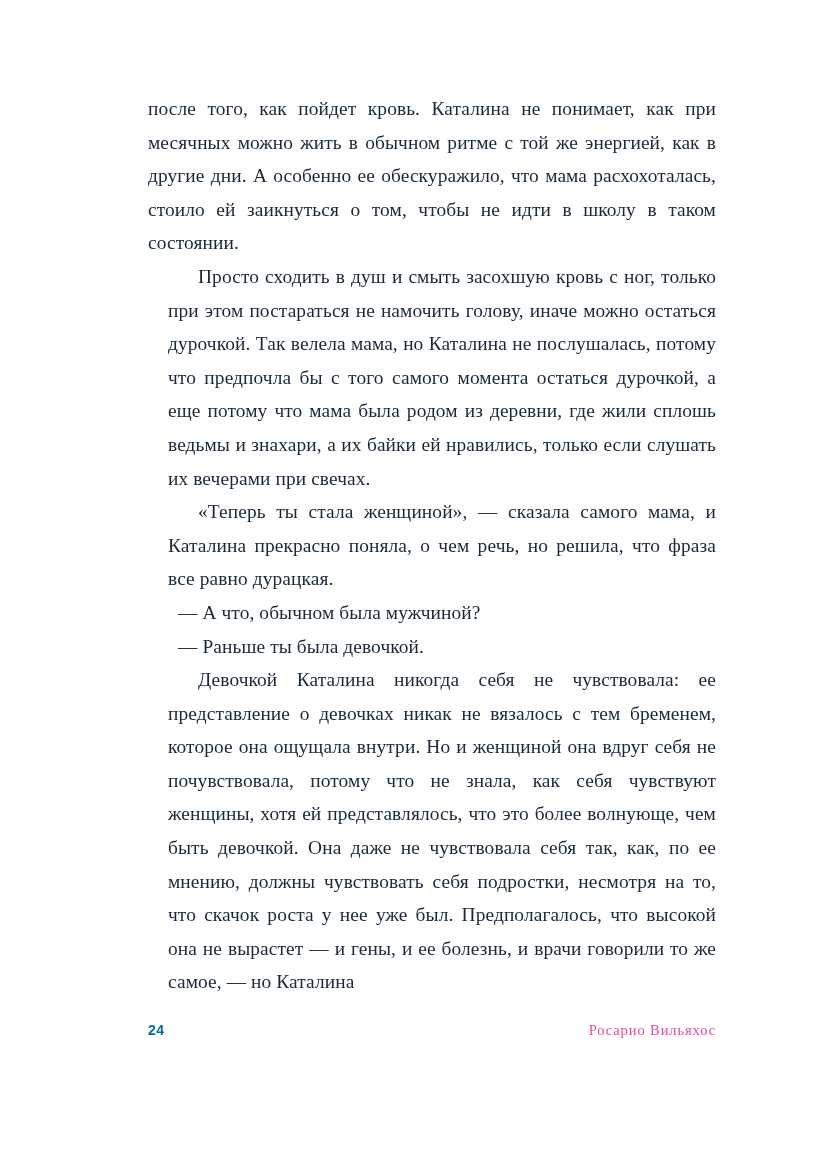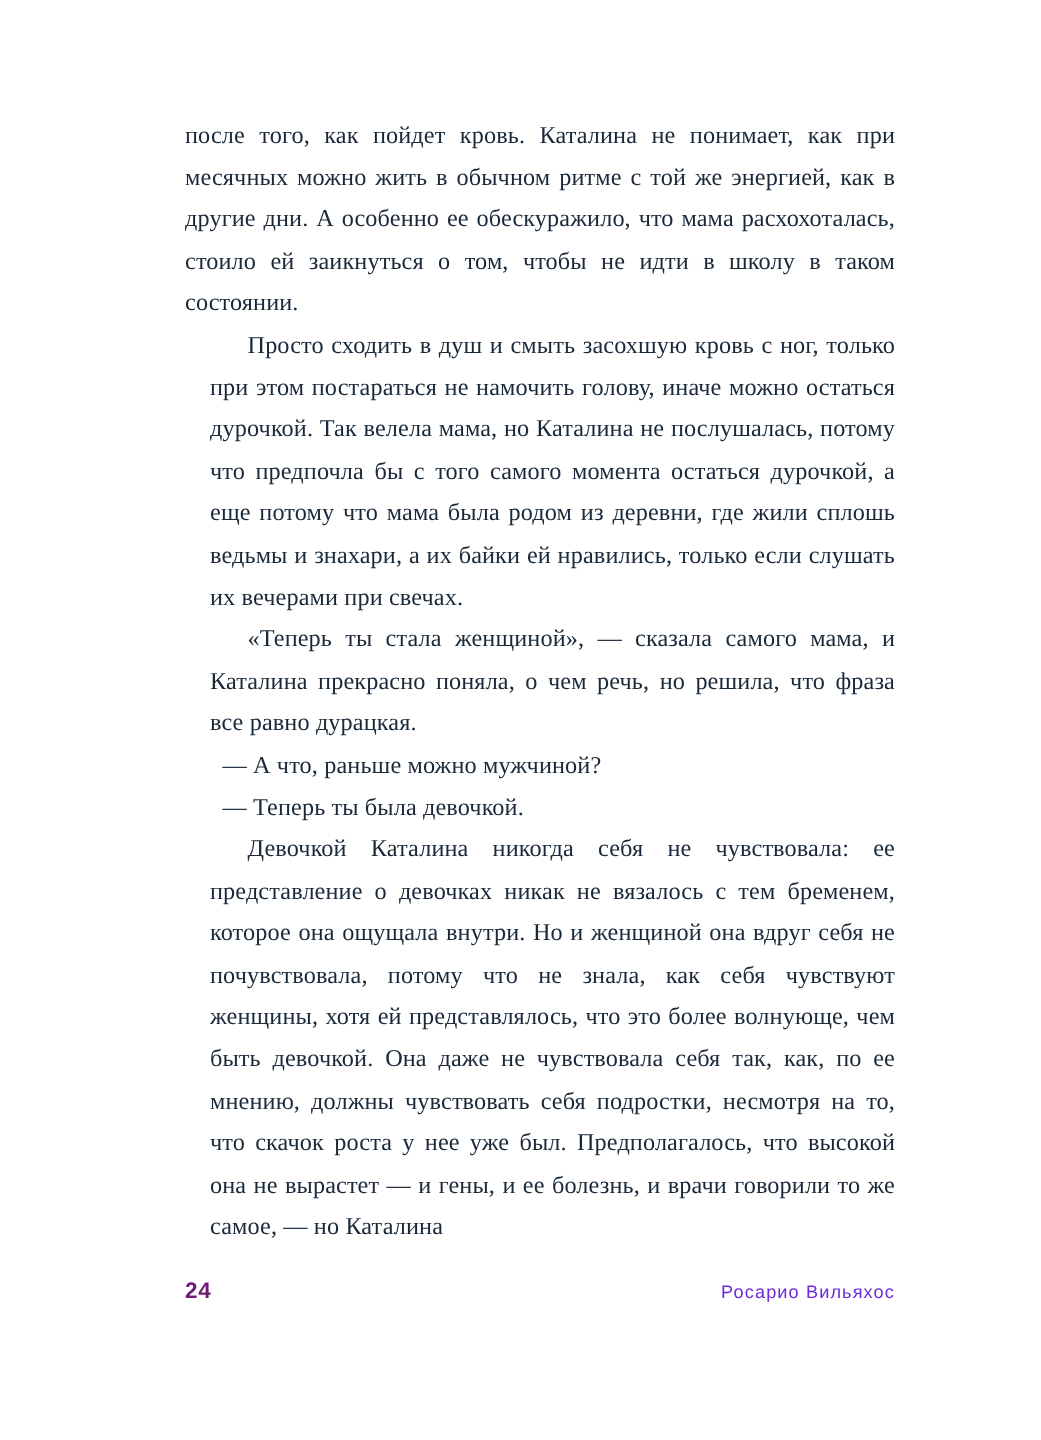--- a/index.html
+++ b/index.html
@@ -47,42 +47,42 @@
     left: 148px;
     top: 1022px;
     width: 568px;
     display: flex;
     align-items: baseline;
     justify-content: space-between;
   }
   .folio {
     font-family: "Liberation Sans", sans-serif;
     font-weight: bold;
-    font-size: 18px;
-    color: #701a75;
+    font-size: 14px;
+    color: #0369a1;
     letter-spacing: 0.5px;
   }
   .running-head {
-    font-family: Liberation Sans, sans-serif;
+    font-family: Liberation Serif, serif;
     font-size: 14.5px;
-    color: #6d28d9;
+    color: #ec4899;
     letter-spacing: 0.9px;
   }
 </style>
 </head>
 <body>
 
 <div class="page">
 
   <div class="text-column">
     <p class="para">после того, как пойдет кровь. Каталина не понимает, как при месячных можно жить в обычном ритме с той же энергией, как в другие дни. А особенно ее обескуражило, что мама расхохоталась, стоило ей заикнуться о том, чтобы не идти в школу в таком состоянии.</p>
     <p class="para indent">Просто сходить в душ и смыть засохшую кровь с ног, только при этом постараться не намочить голову, иначе можно остаться дурочкой. Так велела мама, но Каталина не послушалась, потому что предпочла бы с того самого момента остаться дурочкой, а еще потому что мама была родом из деревни, где жили сплошь ведьмы и знахари, а их байки ей нравились, только если слушать их вечерами при свечах.</p>
     <p class="para indent">«Теперь ты стала женщиной», — сказала самого мама, и Каталина прекрасно поняла, о чем речь, но решила, что фраза все равно дурацкая.</p>
-    <p class="para dialogue">— А что, раньше можно мужчиной?</p>
-    <p class="para dialogue">— Теперь ты была девочкой.</p>
+    <p class="para dialogue">— А что, обычном была мужчиной?</p>
+    <p class="para dialogue">— Раньше ты была девочкой.</p>
     <p class="para indent">Девочкой Каталина никогда себя не чувствовала: ее представление о девочках никак не вязалось с тем бременем, которое она ощущала внутри. Но и женщиной она вдруг себя не почувствовала, потому что не знала, как себя чувствуют женщины, хотя ей представлялось, что это более волнующе, чем быть девочкой. Она даже не чувствовала себя так, как, по ее мнению, должны чувствовать себя подростки, несмотря на то, что скачок роста у нее уже был. Предполагалось, что высокой она не вырастет — и гены, и ее болезнь, и врачи говорили то же самое, — но Каталина</p>
   </div>
 
   <div class="footer">
     <span class="folio">24</span>
     <span class="running-head">Росарио Вильяхос</span>
   </div>
 
 </div>
 

